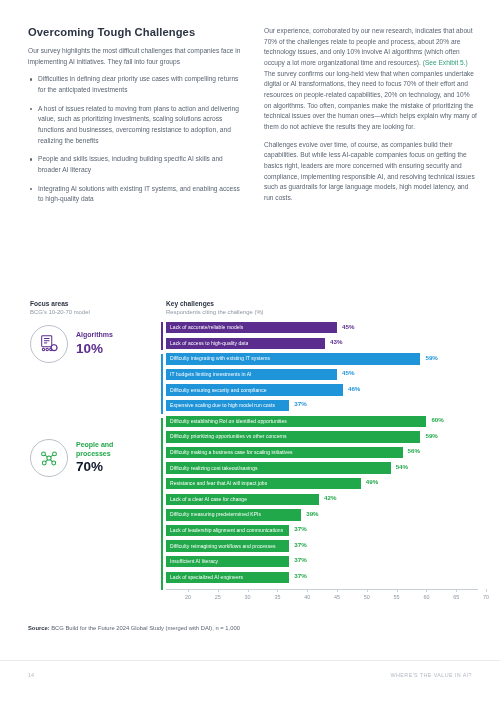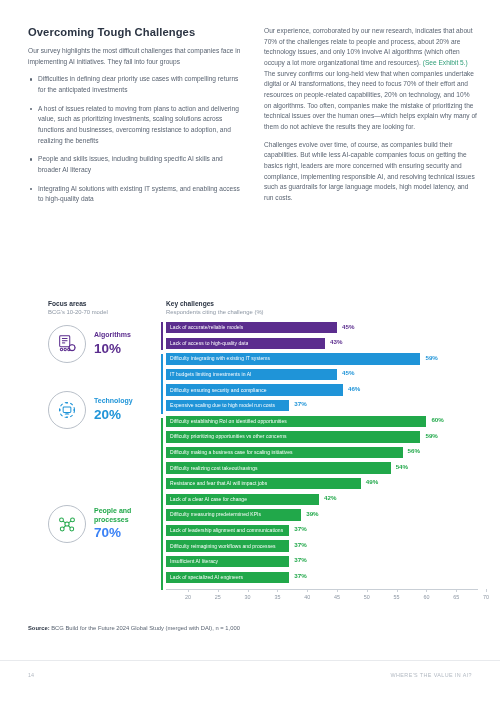--- a/index.html
+++ b/index.html
@@ -33,21 +33,21 @@
   .lnk{color:#2e9e77;}
 
   
   .exhibit-title{
     position:absolute;left:28px;top:258px;width:452px;
     font-size:12.6px;line-height:1.42;color:#2f9e7e;font-weight:normal;
     letter-spacing:.1px;
   }
 
   
-  .focus{position:absolute;left:48px;top:300px;width:128px;}
+  .focus{position:absolute;left:30px;top:300px;width:128px;}
   .focus-h{font-size:6.6px;font-weight:bold;color:#2b3443;margin-bottom:2px;}
   .focus-sub{font-size:5.9px;color:#8c96a3;margin-bottom:10px;}
   .focus-item{display:flex;align-items:center;gap:8px;margin-bottom:0;}
   .circ{
     width:36px;height:36px;border-radius:50%;border:1px solid #b9c0c9;
     display:flex;align-items:center;justify-content:center;flex:0 0 36px;
   }
   .f-label{font-size:7px;font-weight:bold;line-height:1.25;}
   .f-pct{font-size:13.5px;font-weight:bold;line-height:1.15;margin-top:1px;}
 
@@ -134,59 +134,41 @@
           <line x1="13.7" y1="16" x2="14.7" y2="16"></line>
           <line x1="20.3" y1="16" x2="21.3" y2="16"></line>
         </svg>
       </div>
       <div>
         <div class="f-label" style="color:#5b2d8e">Algorithms</div>
         <div class="f-pct" style="color:#5b2d8e">10%</div>
       </div>
     </div>
 
-    <div class="focus-item" style="margin-top:28px">
-      <div class="circ">
-        <svg width="22" height="22" viewBox="0 0 24 24" fill="none" stroke="#1f94d8" stroke-width="1.1">
-          <circle cx="12" cy="12" r="8.2" stroke-dasharray="3.4 2.6"></circle>
-          <rect x="7.8" y="8.6" width="8.4" height="6" rx="1"></rect>
-          <line x1="12" y1="14.6" x2="12" y2="16.4"></line>
-          <line x1="9.6" y1="16.4" x2="14.4" y2="16.4"></line>
-          <path d="M12 3.2 L13.4 5 L10.6 5 Z" fill="#1f94d8" stroke="none"></path>
-          <path d="M20.8 12 L19 13.4 L19 10.6 Z" fill="#1f94d8" stroke="none"></path>
-          <path d="M12 20.8 L10.6 19 L13.4 19 Z" fill="#1f94d8" stroke="none"></path>
-          <path d="M3.2 12 L5 10.6 L5 13.4 Z" fill="#1f94d8" stroke="none"></path>
-        </svg>
-      </div>
-      <div>
-        <div class="f-label" style="color:#1f94d8">Technology</div>
-        <div class="f-pct" style="color:#1f94d8">20%</div>
-      </div>
-    </div>
 
     <div class="focus-item" style="margin-top:76px">
       <div class="circ">
         <svg width="22" height="22" viewBox="0 0 24 24" fill="none" stroke="#21a84a" stroke-width="1.1">
           <circle cx="12" cy="12" r="2.3"></circle>
           <circle cx="6" cy="7.5" r="2.1"></circle>
           <circle cx="18" cy="7.5" r="2.1"></circle>
           <circle cx="6.8" cy="17.5" r="2.1"></circle>
           <circle cx="17.2" cy="17.5" r="2.1"></circle>
           <line x1="7.6" y1="8.9" x2="10.4" y2="10.7"></line>
           <line x1="16.4" y1="8.9" x2="13.6" y2="10.7"></line>
           <line x1="8.2" y1="16.3" x2="10.5" y2="13.7"></line>
           <line x1="15.8" y1="16.3" x2="13.5" y2="13.7"></line>
         </svg>
       </div>
       <div>
         <div class="f-label" style="color:#21a84a">
           <span>People and</span><br>
           <span>processes</span>
         </div>
-        <div class="f-pct" style="color:#3b82f6">70%</div>
+        <div class="f-pct" style="color:#0f172a">70%</div>
       </div>
     </div>
   </div>
 
   <div class="chart-wrap">
     <div class="kc-h">Key challenges</div>
     <div class="kc-sub">Respondents citing the challenge (%)</div>
     <div class="plot" id="plot">
         <div class="row">
           <div class="bar" style="background: rgb(91, 45, 142); width: 171px;">

